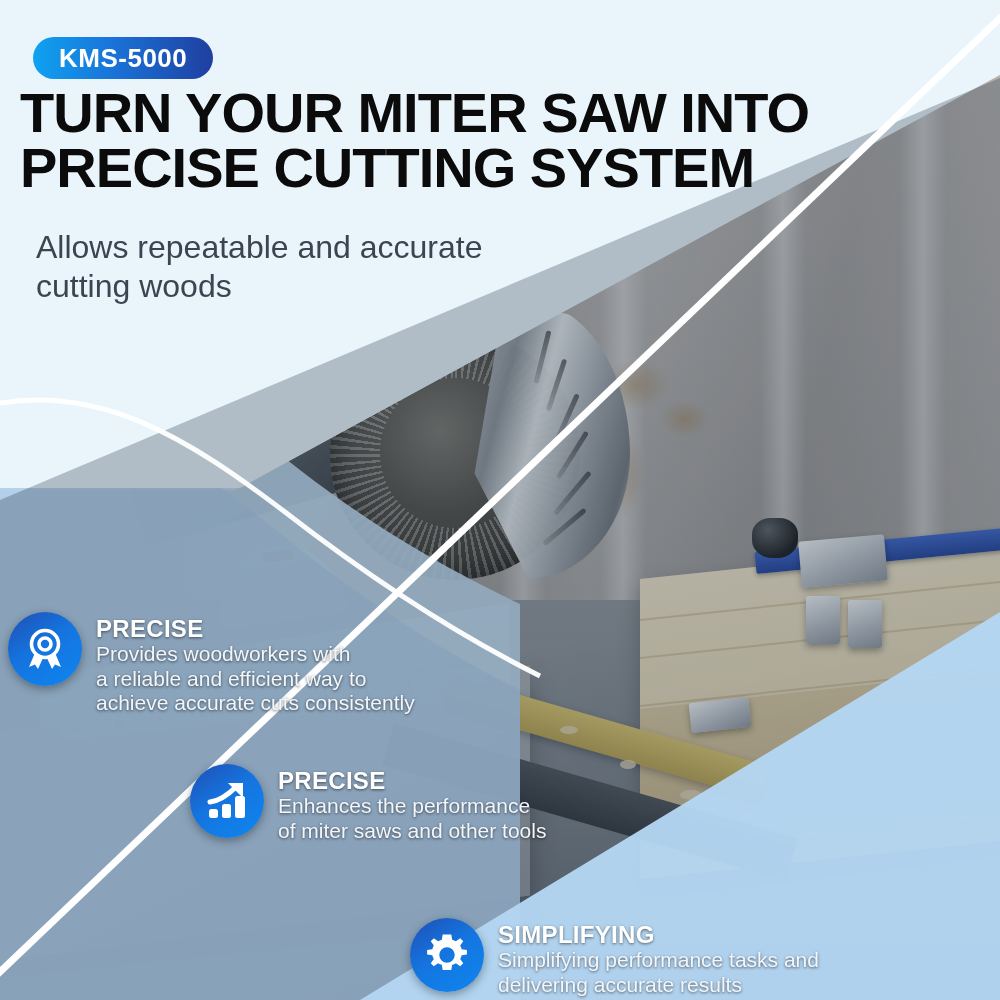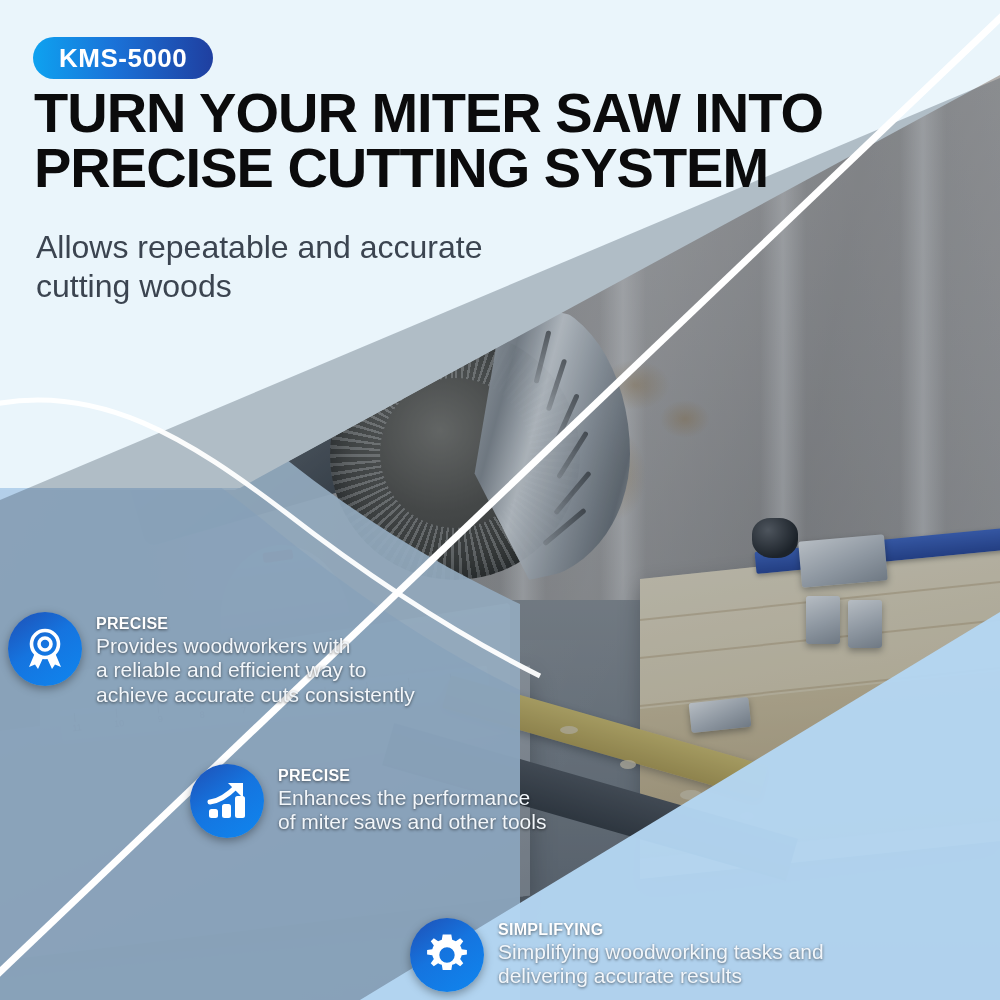--- a/index.html
+++ b/index.html
@@ -181,21 +181,21 @@
     position:absolute; left:33px; top:37px;
     height:42px; padding:0 26px;
     display:flex; align-items:center; justify-content:center;
     border-radius:21px;
     background:linear-gradient(90deg,#0ea2f0 0%,#1a72d8 45%,#1f3fa0 100%);
     color:#fff;
     font-size:26px; font-weight:bold; letter-spacing:.5px;
   }
 
   .headline {
-    position:absolute; left:34px; top:86px;
+    position:absolute; left:20px; top:86px;
     width:880px;
     font-size:56px; line-height:.98;
     font-weight:bold; letter-spacing:-1px;
     color:#0b0b0c;
     text-transform:uppercase;
   }
   .headline span { display:block; }
 
   .subhead {
     position:absolute; left:36px; top:228px;
@@ -211,21 +211,21 @@
   }
   .feature-icon {
     flex:0 0 auto;
     width:74px; height:74px; border-radius:50%;
     background:linear-gradient(145deg,#1f4fb4 0%,#1574df 45%,#0f86ef 100%);
     display:flex; align-items:center; justify-content:center;
     box-shadow:0 3px 10px rgba(0,0,0,.35);
   }
   .feature-text { padding-top:4px; }
   .feature-title {
-    font-size:16px; font-weight:bold; color:#ffffff;
+    font-size:24px; font-weight:bold; color:#ffffff;
     letter-spacing:.3px; line-height:1.05;
     text-shadow:0 1px 3px rgba(0,0,0,.55);
   }
   .feature-desc {
     font-size:21px; line-height:1.16; color:#f2f6fa;
     text-shadow:0 1px 3px rgba(0,0,0,.6);
     margin-top:1px;
   }
   .feature-desc span { display:block; }
 
@@ -395,19 +395,19 @@
                  l-3.05,3.05 l-4.3,-3.1 a16,16 0 0 1 -3.7,1.55 l-0.9,5.2 l-4.3,0 l-4.3,0 l-0.9,-5.2
                  a16,16 0 0 1 -3.7,-1.55 l-4.3,3.1 l-3.05,-3.05 l3.1,-4.3 a16,16 0 0 1 -1.55,-3.7
                  l-5.2,-0.9 l0,-4.3 l5.2,-0.9 a16,16 0 0 1 1.55,-3.7 l-3.1,-4.3 l3.05,-3.05 l4.3,3.1
                  a16,16 0 0 1 3.7,-1.55 l0.9,-5.2 Z
                  M24,16.3 a7.7,7.7 0 1 0 0,15.4 a7.7,7.7 0 1 0 0,-15.4 Z"></path>
       </svg>
     </div>
     <div class="feature-text">
       <div class="feature-title">SIMPLIFYING</div>
       <div class="feature-desc">
-        <span>Simplifying woodworking tasks and</span>
+        <span>Simplifying performance tasks and</span>
         <span>delivering accurate results</span>
       </div>
     </div>
   </div>
 
 </div>
 
 </body></html>

